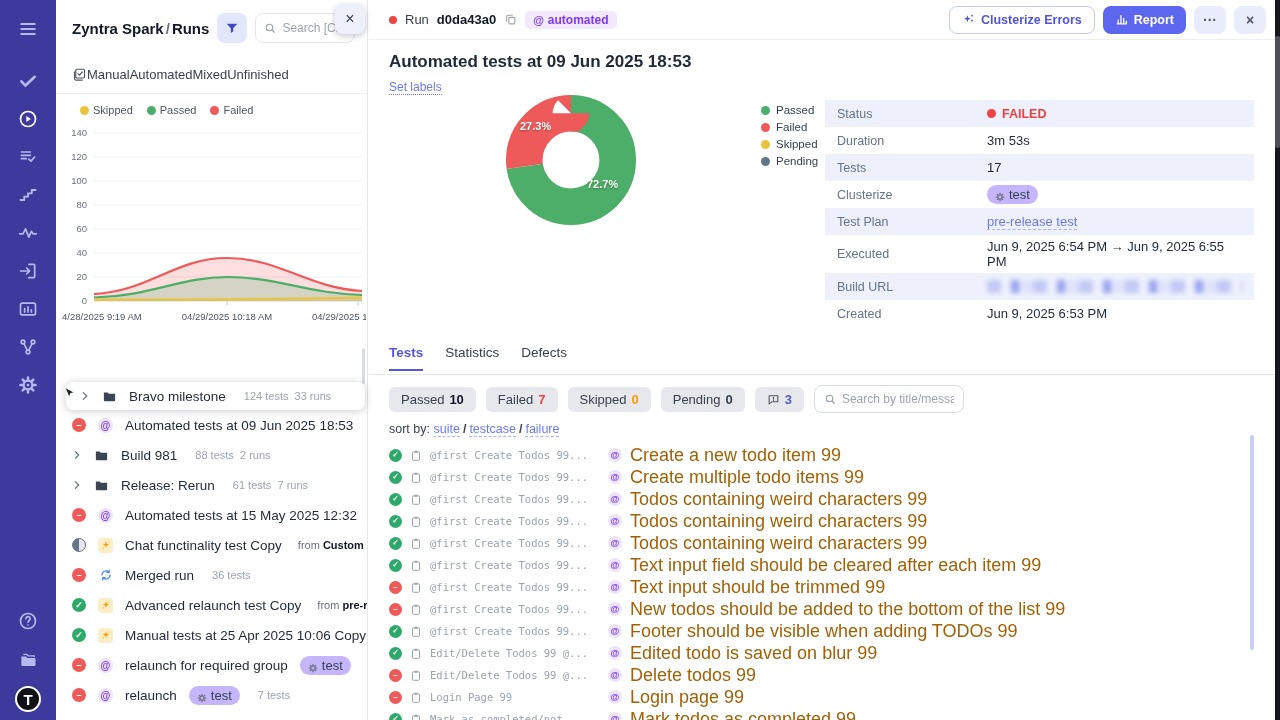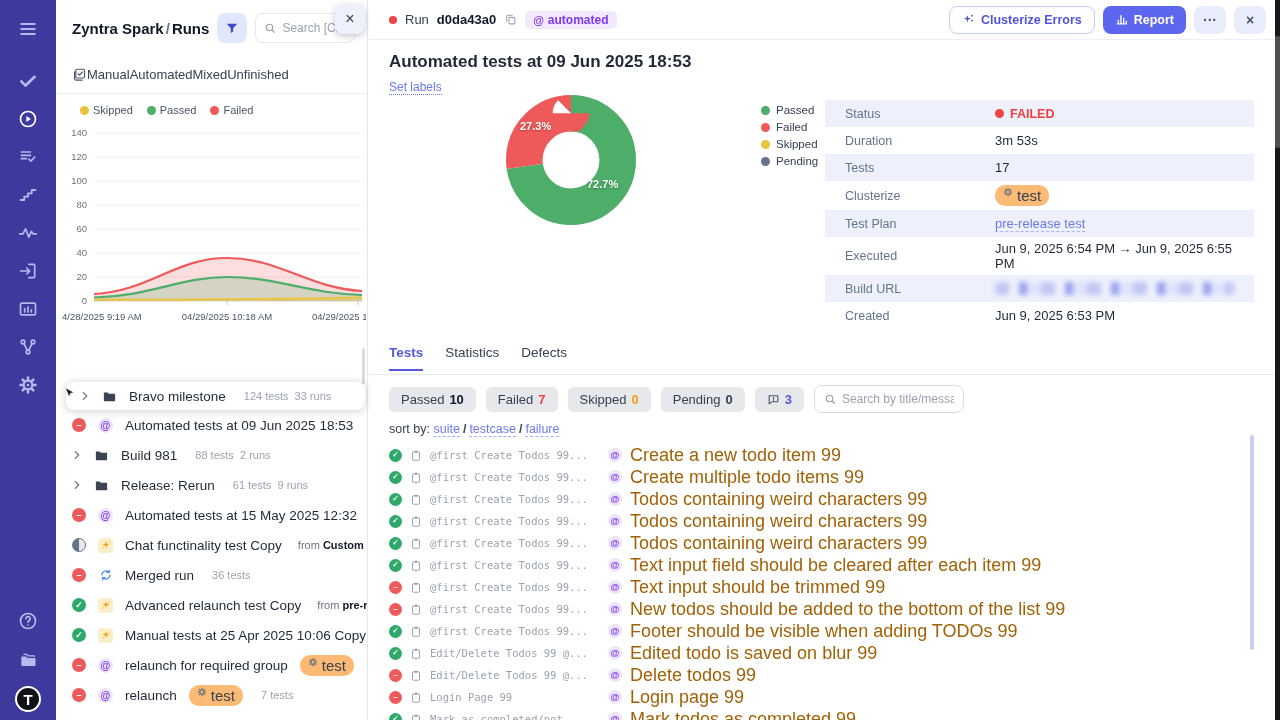--- a/index.html
+++ b/index.html
@@ -64,22 +64,22 @@
   .st-failed { background:#ee5a5a; }
   .st-passed { background:#2fa96b; }
   .st-progress { background:linear-gradient(90deg,#64748b 50%,#e5e7eb 50%); border:1.5px solid #64748b; }
   .auto-ic { width:15px; height:15px; border-radius:50%; background:#ede4fc; color:#7c3aed;
     display:flex; align-items:center; justify-content:center; font-size:10px; font-weight:700; flex-shrink:0; }
   .mixed-ic { width:15px; height:15px; border-radius:4px; background:#fbeec7; color:#f59e0b;
     display:flex; align-items:center; justify-content:center; flex-shrink:0; }
   .mixed-ic svg { width:10px; height:10px; }
   .merged-ic { width:15px; height:15px; color:#4285f4; display:flex; align-items:center; justify-content:center; flex-shrink:0; }
   .merged-ic svg { width:14px; height:14px; }
-  .env-pill { background:#fdba74; border-radius:10px; padding:2px 8px; font-size:15px; color:#374151;
-    display:inline-flex; align-items:flex-start; gap:4px; }
+  .env-pill { background:#c4b5fd; border-radius:10px; padding:2px 8px; font-size:13px; color:#374151;
+    display:inline-flex; align-items:flex-end; gap:4px; }
   .env-pill svg { width:10px; height:10px; color:#6b7280; }
 
   
   .main { position:absolute; left:369px; top:0; right:0; height:720px; background:#fff; }
   .main-header { height:40px; border-bottom:1px solid #eceef2; display:flex; align-items:center; padding:0 14px 0 20px; gap:8px; }
   .red-dot { width:8px; height:8px; border-radius:50%; background:#ef4444; }
   .run-label { font-size:13px; color:#374151; }
   .run-id { font-size:13px; font-weight:700; color:#111827; }
   .copy-ic { color:#9ca3af; display:flex; cursor:pointer; }
   .copy-ic svg { width:13px; height:13px; }
@@ -106,21 +106,21 @@
   .donut-label { position:absolute; color:#fff; font-size:11px; font-weight:700;
     text-shadow:0 1px 2px rgba(0,0,0,.35); }
   .dl-failed { left:15px; top:26px; }
   .dl-passed { left:82px; top:84px; }
 
   .donut-legend { position:absolute; left:392px; top:64px; display:flex; flex-direction:column; gap:5px; }
   .dleg-item { display:flex; align-items:center; gap:6px; font-size:11.5px; color:#374151; }
   .dleg-dot { width:9px; height:9px; border-radius:50%; }
 
   .info-table { position:absolute; left:456px; right:26px; top:60px; }
-  .info-row { display:flex; align-items:center; min-height:27px; padding:4px 20px; }
+  .info-row { display:flex; align-items:center; min-height:27px; padding:4px 12px; }
   .info-row.shade { background:#eef1fc; }
   .info-label { width:150px; flex-shrink:0; font-size:12.5px; color:#64748b; }
   .info-value { font-size:13px; color:#1f2937; display:flex; align-items:center; gap:6px; flex:1; }
   .failed-val { color:#f03e3e; font-weight:700; font-size:12.5px; display:flex; align-items:center; gap:6px; }
   .failed-val .red-dot { width:9px; height:9px; }
   .plan-link { color:#6b79ef; border-bottom:1px dashed #aab4f5; cursor:pointer; }
   .blur-strip { height:13px; flex:1; max-width:560px; border-radius:3px;
     background:repeating-linear-gradient(90deg,#c3c8f5 0 14px,#eef0fd 14px 24px,#98a3ee 24px 32px,#dfe3fb 32px 46px);
     filter:blur(2.5px); }
 
@@ -374,21 +374,21 @@
           <svg viewBox="0 0 24 24" fill="none" stroke="currentColor" stroke-width="3" stroke-linecap="round">
             <path d="M8 4l8 8-8 8"></path>
           </svg>
         </span>
       <span class="folder-ic">
           <svg viewBox="0 0 24 24" fill="currentColor">
             <path d="M3 5.5h6l2 2h10V18a1.5 1.5 0 01-1.5 1.5h-15A1.5 1.5 0 013 18V5.5z"></path>
           </svg>
         </span>
       <span>Release: Rerun</span>
-      <span class="run-meta"><span>61 tests</span>&nbsp;&nbsp;<span>9 runs</span></span>
+      <span class="run-meta"><span>61 tests</span>&nbsp;&nbsp;<span>7 runs</span></span>
     </div>
     <div class="run-row">
       <span class="st-dot st-failed">–</span>
       <span class="auto-ic">@</span>
       <span>Automated tests at 15 May 2025 12:32</span>
       <span class="run-from"><span>from</span> </span>
     </div>
     <div class="run-row">
       <span class="st-dot st-progress"></span>
       <span class="mixed-ic">

